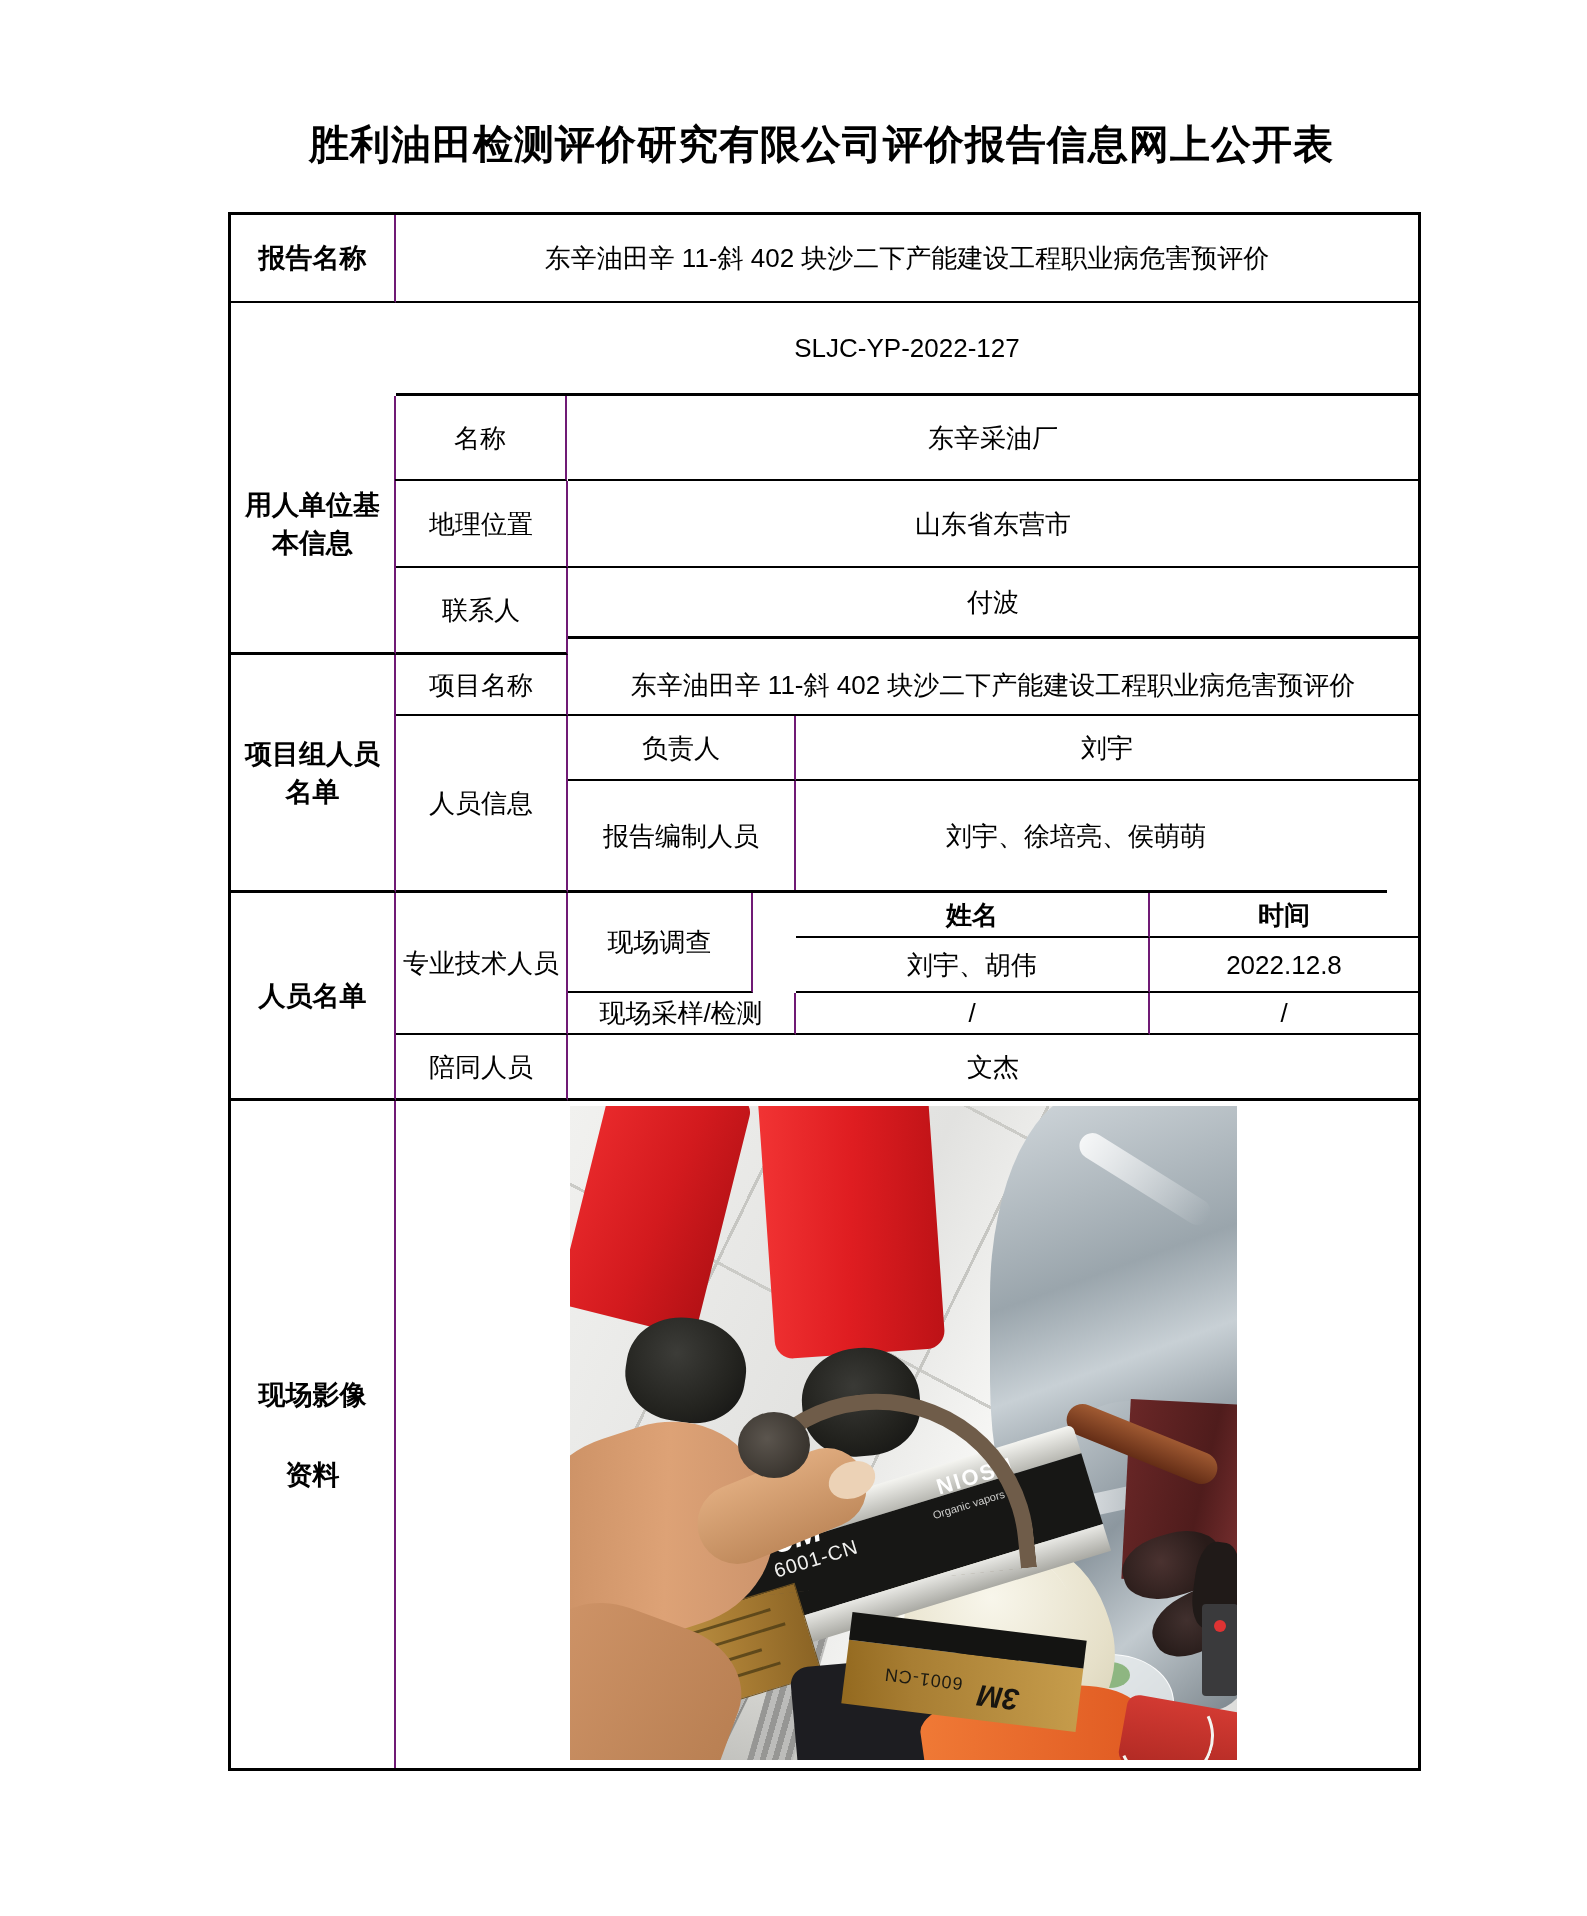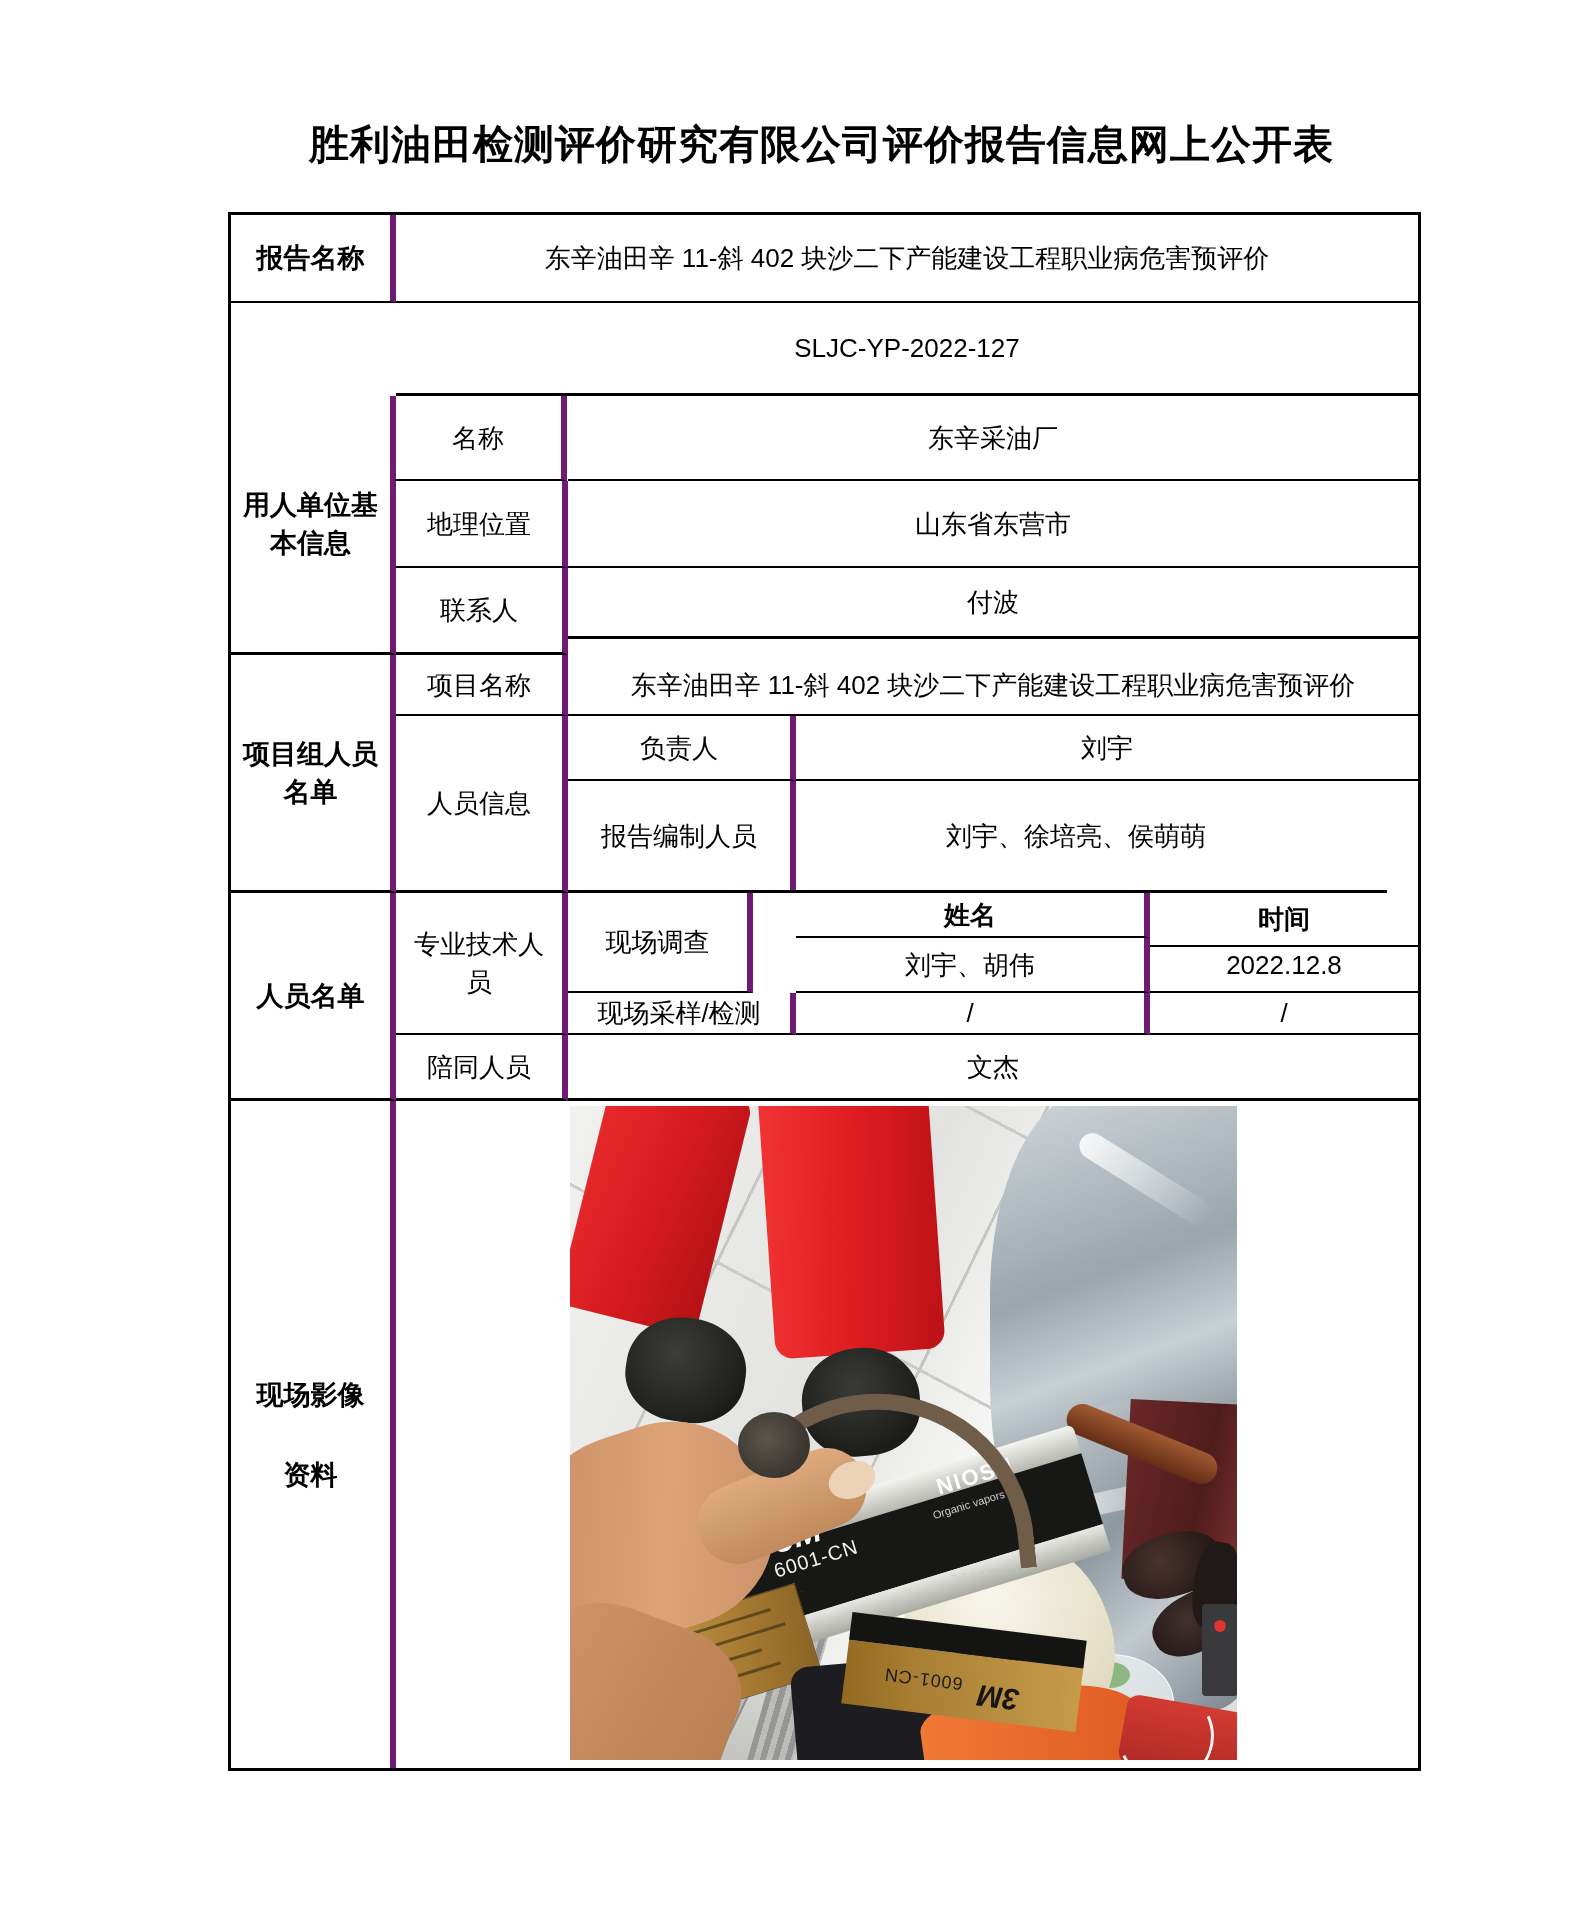--- a/index.html
+++ b/index.html
@@ -4,21 +4,21 @@
 <style>
   html,body{margin:0;padding:0;background:#ffffff;}
   .page{position:relative;width:1587px;height:1916px;background:#ffffff;overflow:hidden;
         font-family:"Liberation Sans","DejaVu Sans",sans-serif;color:#000;}
   .title{position:absolute;left:228px;top:116px;width:1187px;text-align:center;
          font-size:40px;line-height:56px;font-weight:bold;letter-spacing:1px;margin:0;}
   .tbl{position:absolute;left:228px;top:212px;width:1187px;height:1553px;
        border:3px solid #000;box-sizing:content-box;}
   .cell{position:absolute;display:flex;align-items:center;justify-content:center;
         text-align:center;font-size:26px;line-height:38px;box-sizing:border-box;
-        border-right:6px solid #701a75;border-bottom:2px solid #000;padding:2px 6px;}
+        border-right:2px solid #701a75;border-bottom:2px solid #000;padding:2px 6px;}
   .cell.lastcol{border-right:none;}
   .cell.lastrow{border-bottom:none;}
   .cell.thick{border-bottom-width:3px;}
   .cell.bold{font-weight:bold;}
   .cell.sec{font-weight:bold;font-size:27px;}
   .media-label{display:flex;flex-direction:column;gap:42px;font-weight:bold;}
   
   .photo{position:absolute;left:339px;top:891px;width:667px;height:654px;overflow:hidden;
          background:
            repeating-linear-gradient(296deg, rgba(0,0,0,0) 0 226px, #c6c6c2 226px 229px),
@@ -141,21 +141,21 @@
     <div class="cell thick" style="left:165px;top:501px;width:172px;height:177px">人员信息</div>
     <div class="cell" style="left:337px;top:501px;width:228px;height:65px">负责人</div>
     <div class="cell lastcol" style="left:565px;top:501px;width:622px;height:65px">刘宇</div>
     <div class="cell thick" style="left:337px;top:566px;width:228px;height:112px">报告编制人员</div>
     <div class="cell lastcol thick" style="left:534px;top:566px;width:622px;height:112px">刘宇、徐培亮、侯萌萌</div>
 
     <div class="cell sec thick" style="left:0;top:678px;width:165px;height:208px">人员名单</div>
     <div class="cell" style="left:165px;top:678px;width:172px;height:142px">专业技术人员</div>
     <div class="cell" style="left:337px;top:678px;width:185px;height:100px">现场调查</div>
     <div class="cell bold" style="left:565px;top:678px;width:354px;height:45px">姓名</div>
-    <div class="cell bold lastcol" style="left:919px;top:678px;width:268px;height:54px">时间</div>
+    <div class="cell bold lastcol" style="left:919px;top:678px;width:268px;height:45px">时间</div>
     <div class="cell" style="left:565px;top:723px;width:354px;height:55px">刘宇、胡伟</div>
     <div class="cell lastcol" style="left:919px;top:723px;width:268px;height:55px">2022.12.8</div>
     <div class="cell" style="left:337px;top:778px;width:228px;height:42px">现场采样/检测</div>
     <div class="cell" style="left:565px;top:778px;width:354px;height:42px">/</div>
     <div class="cell lastcol" style="left:919px;top:778px;width:268px;height:42px">/</div>
     <div class="cell thick" style="left:165px;top:820px;width:172px;height:66px">陪同人员</div>
     <div class="cell lastcol thick" style="left:337px;top:820px;width:850px;height:66px">文杰</div>
 
     <div class="cell sec lastrow" style="left:0;top:886px;width:165px;height:667px">
       <div class="media-label">

